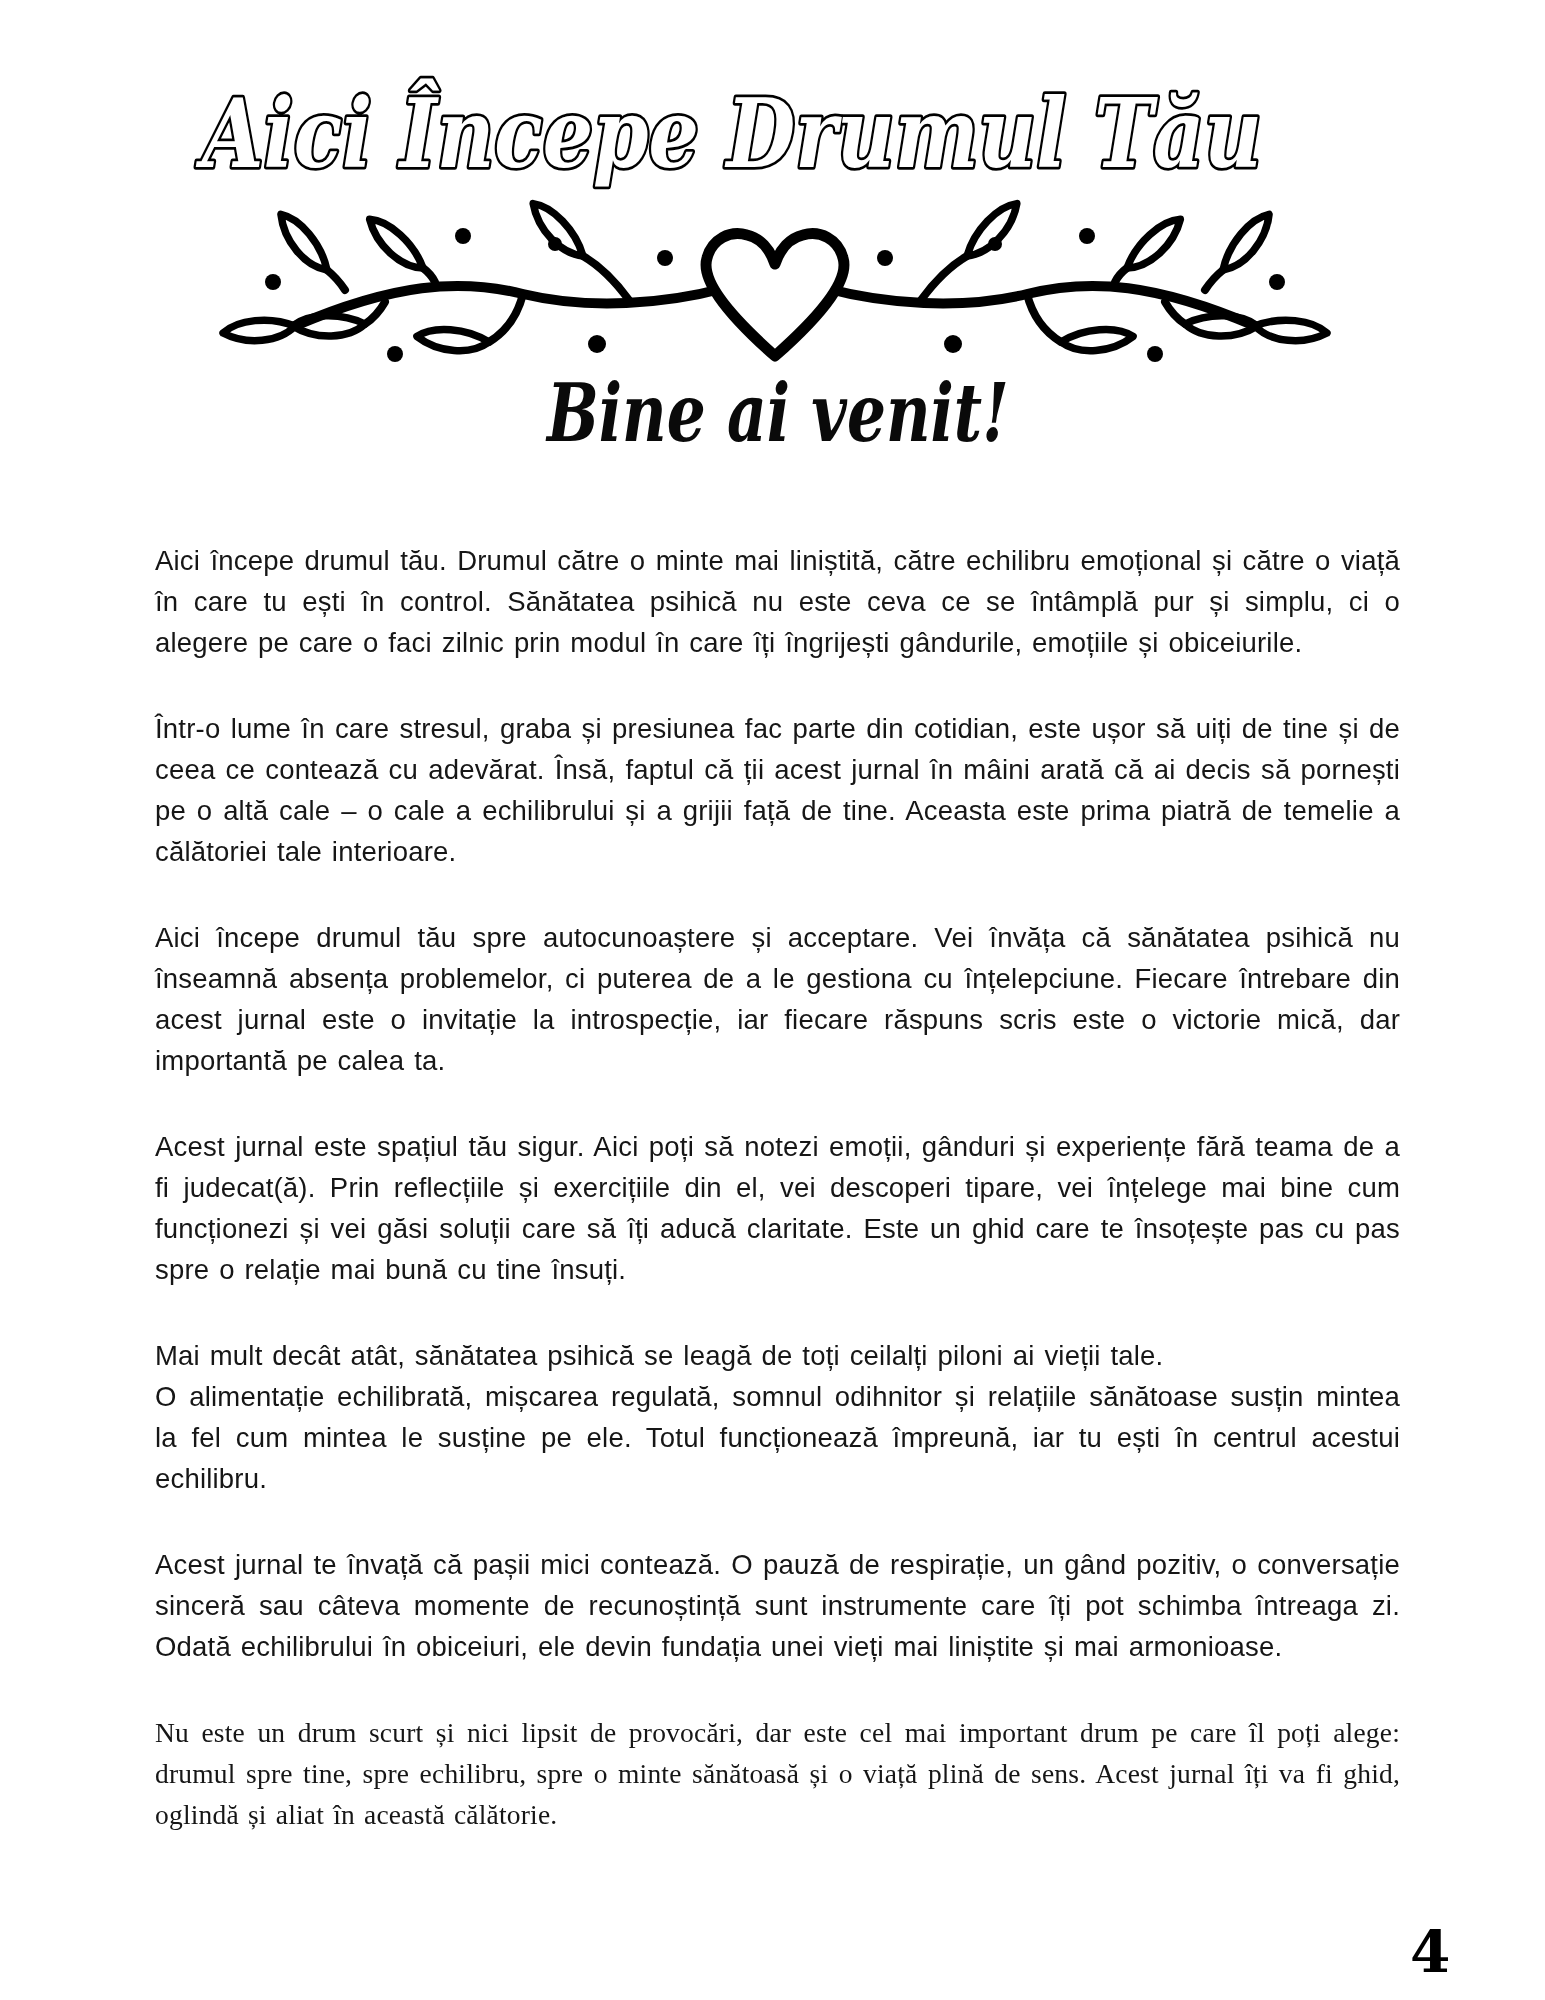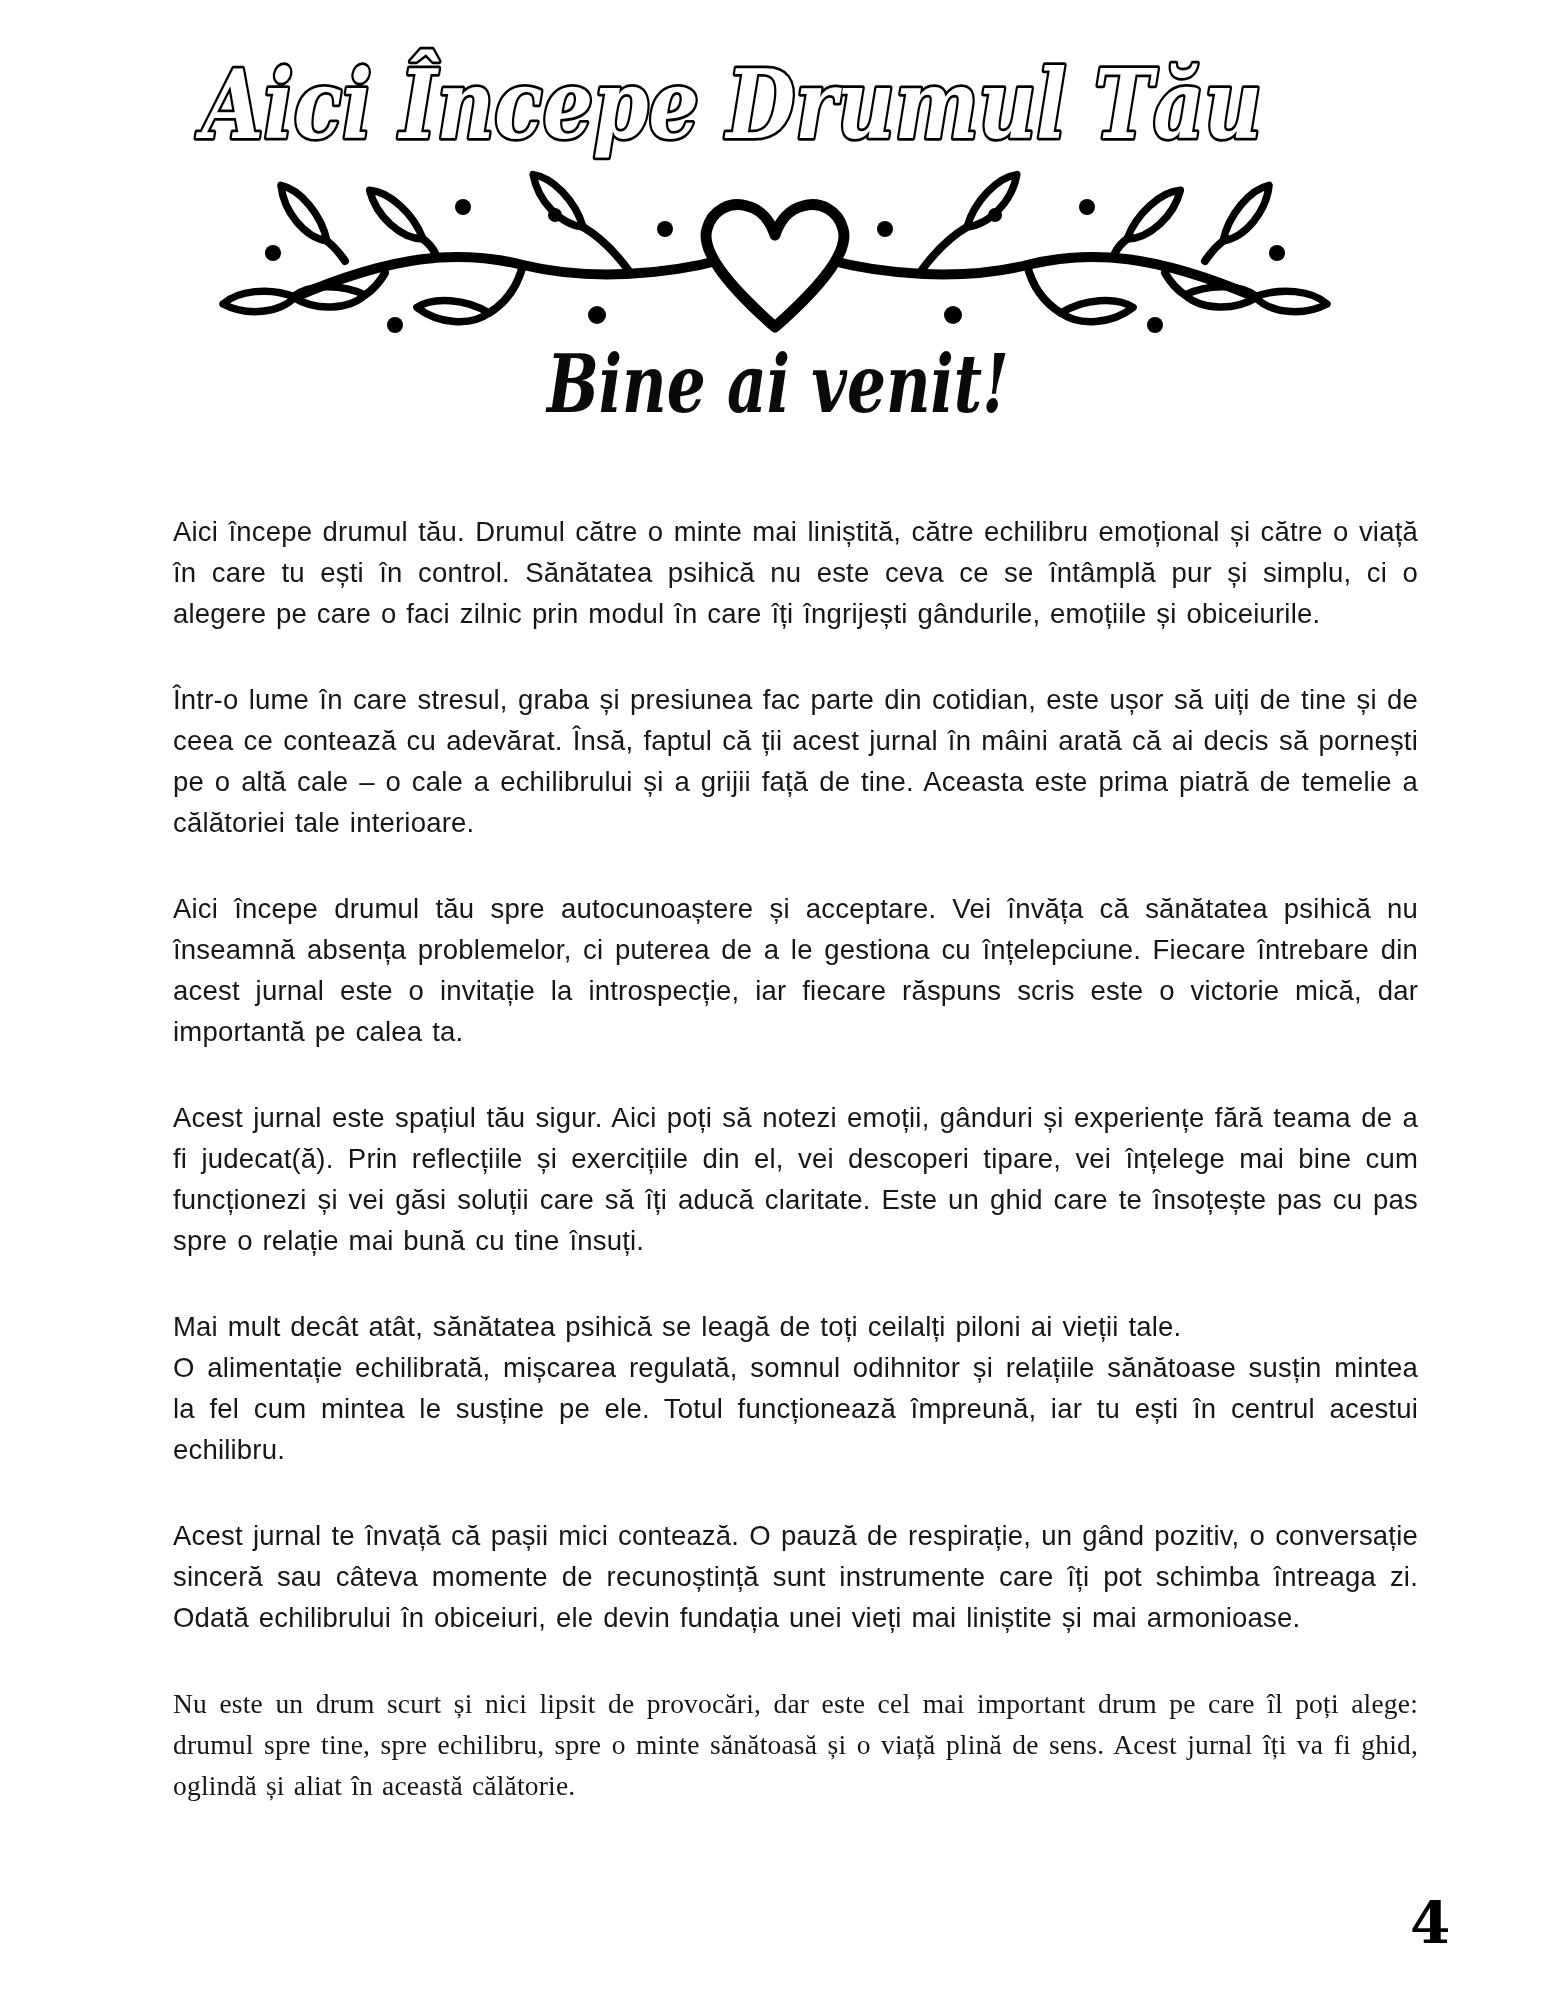--- a/index.html
+++ b/index.html
@@ -5,39 +5,39 @@
   html,body { margin:0; padding:0; }
   body {
     width:1545px; height:2000px;
     background:#ffffff;
     font-family:"Liberation Sans", sans-serif;
     position:relative;
     overflow:hidden;
   }
   .page {
     position:absolute; inset:0;
-    background:#ffffff; color:#161616;
+    background:#ffffff; color:#161616;margin-top:29px;
   }
   .title-svg {
     position:absolute; top:36px; left:0;
     width:1545px; height:145px;
     overflow:visible;
   }
   .divider-svg {
     position:absolute; top:145px; left:255px;
     width:1040px; height:200px;
     overflow:visible;
   }
   .welcome-svg {
     position:absolute; top:340px; left:477px;
     width:600px; height:110px;
     overflow:visible;
   }
   .content {
-    position:absolute; top:511px; left:173px;
+    position:absolute; top:511px; left:155px;
     width:1245px;
   }
   .paragraph {
     font-size:27.5px;
     line-height:41px;
     letter-spacing:0.2px;
     word-spacing:2px;
     text-align:justify;
     white-space:pre-wrap;
     margin:0 0 45px 0;

